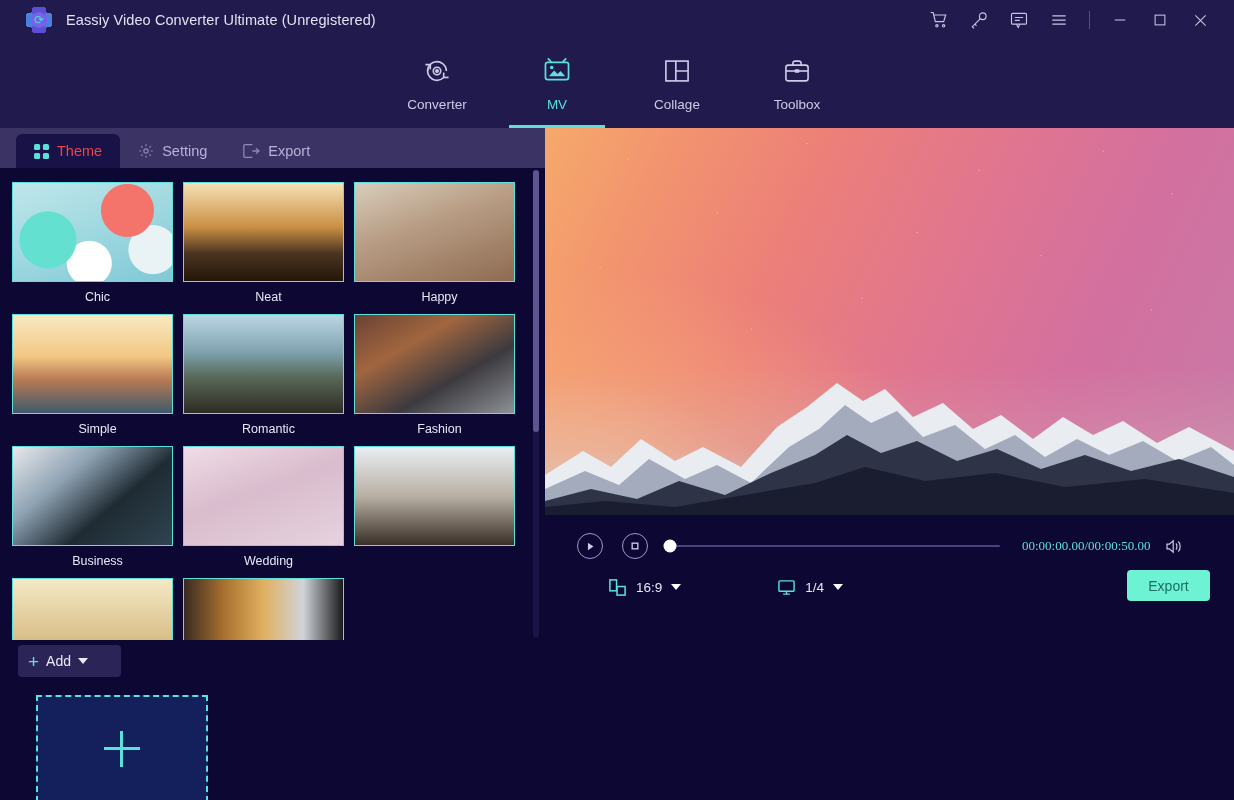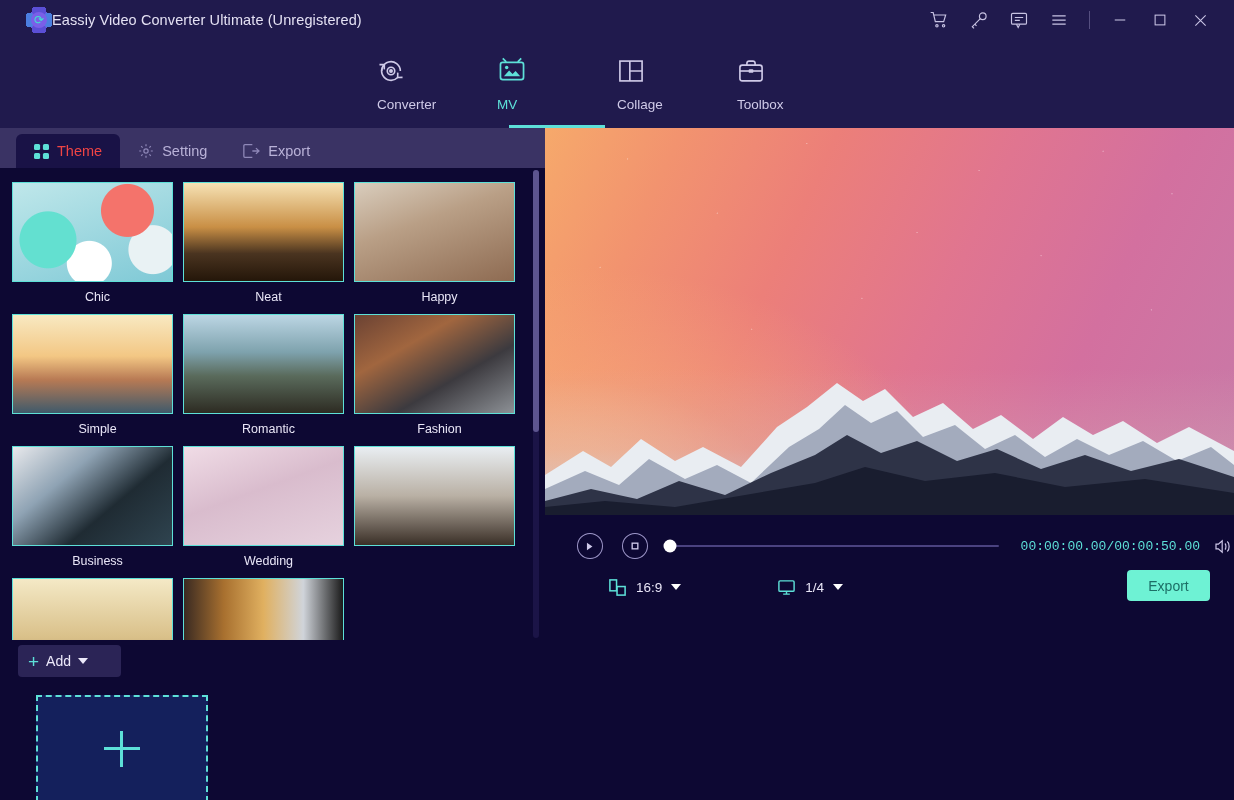--- a/index.html
+++ b/index.html
@@ -26,40 +26,40 @@
       radial-gradient(circle at 14% 50%, #4b7fe0 0 7px, transparent 7px),
       radial-gradient(circle at 50% 50%, #6d5ae0 0 11px, transparent 11px);
   }
   .logo-inner {
     position: absolute; left: 5px; top: 5px; width: 16px; height: 16px;
     border-radius: 50%; background: #7a5fe8;
     display: flex; align-items: center; justify-content: center;
     color: #3fe0d0; font-size: 12px; line-height: 1;
   }
   .app-title {
-    color: #e4e1f3; font-size: 14.5px; letter-spacing: .1px;
+    margin-left: 14px; color: #e4e1f3; font-size: 14.5px; letter-spacing: .1px;
   }
   .win-tools {
     margin-left: auto; display: flex; align-items: center; gap: 0; padding-right: 14px;
   }
   .wt {
     width: 40px; height: 40px; display: flex; align-items: center; justify-content: center;
     color: #c8c3e3;
   }
   .wt svg { display: block; }
   .wt-divider { width: 1px; height: 18px; background: #554f80; margin: 0 10px; }
 
   
   .mainnav {
     position: absolute; left: 0; top: 40px; width: 1234px; height: 88px;
     background: #201a4d; display: flex; justify-content: center; gap: 0;
   }
   .nav-item {
     width: 120px; height: 88px; display: flex; flex-direction: column;
-    align-items: flex-start; justify-content: center; gap: 11px;
+    align-items: center; justify-content: center; gap: 11px;
     color: #cfcae8; font-size: 13.5px; position: relative;
   }
   .nav-item .nav-ico { height: 30px; display: flex; align-items: center; }
   .nav-item.active { color: #5de0d8; }
   .nav-item.active::after {
     content: ""; position: absolute; left: 12px; right: 12px; bottom: 0;
     height: 3px; background: #5de0d8;
   }
 
   
@@ -164,21 +164,21 @@
   .circ-btn {
     width: 26px; height: 26px; border: 1.5px solid #9e97c9; border-radius: 50%;
     display: flex; align-items: center; justify-content: center; color: #cfc9ea;
   }
   .slider-wrap { position: relative; height: 20px; display: flex; align-items: center; }
   .slider-line { height: 2.5px; background: #4a4280; border-radius: 2px; }
   .slider-knob {
     position: absolute; left: 0; top: 50%; transform: translate(-50%,-50%);
     width: 13px; height: 13px; border-radius: 50%; background: #ffffff;
   }
-  .time-text { color: #5de0d8; font-size: 13px; font-family: Liberation Mono, monospace; text-align: center; }
+  .time-text { color: #5de0d8; font-size: 13px; font-family: Liberation Serif, serif; text-align: center; }
 
   .ctrl-row2 { position: absolute; left: 0; top: 49px; width: 689px; height: 46px; display: flex; align-items: center; gap: 33px; }
   .ctrl-group { display: flex; align-items: center; gap: 9px; color: #e9e6f7; font-size: 13.5px; }
   .export-btn {
     position: absolute; right: 24px; top: 6px; width: 83px; height: 31px;
     background: #6ef2d4; border-radius: 4px; color: #1c6f66;
     display: flex; align-items: center; justify-content: center; font-size: 14px;
   }
   .bottom-fill { position: absolute; left: 0; top: 500px; width: 689px; height: 172px; background: #0d0833; }
 </style>

